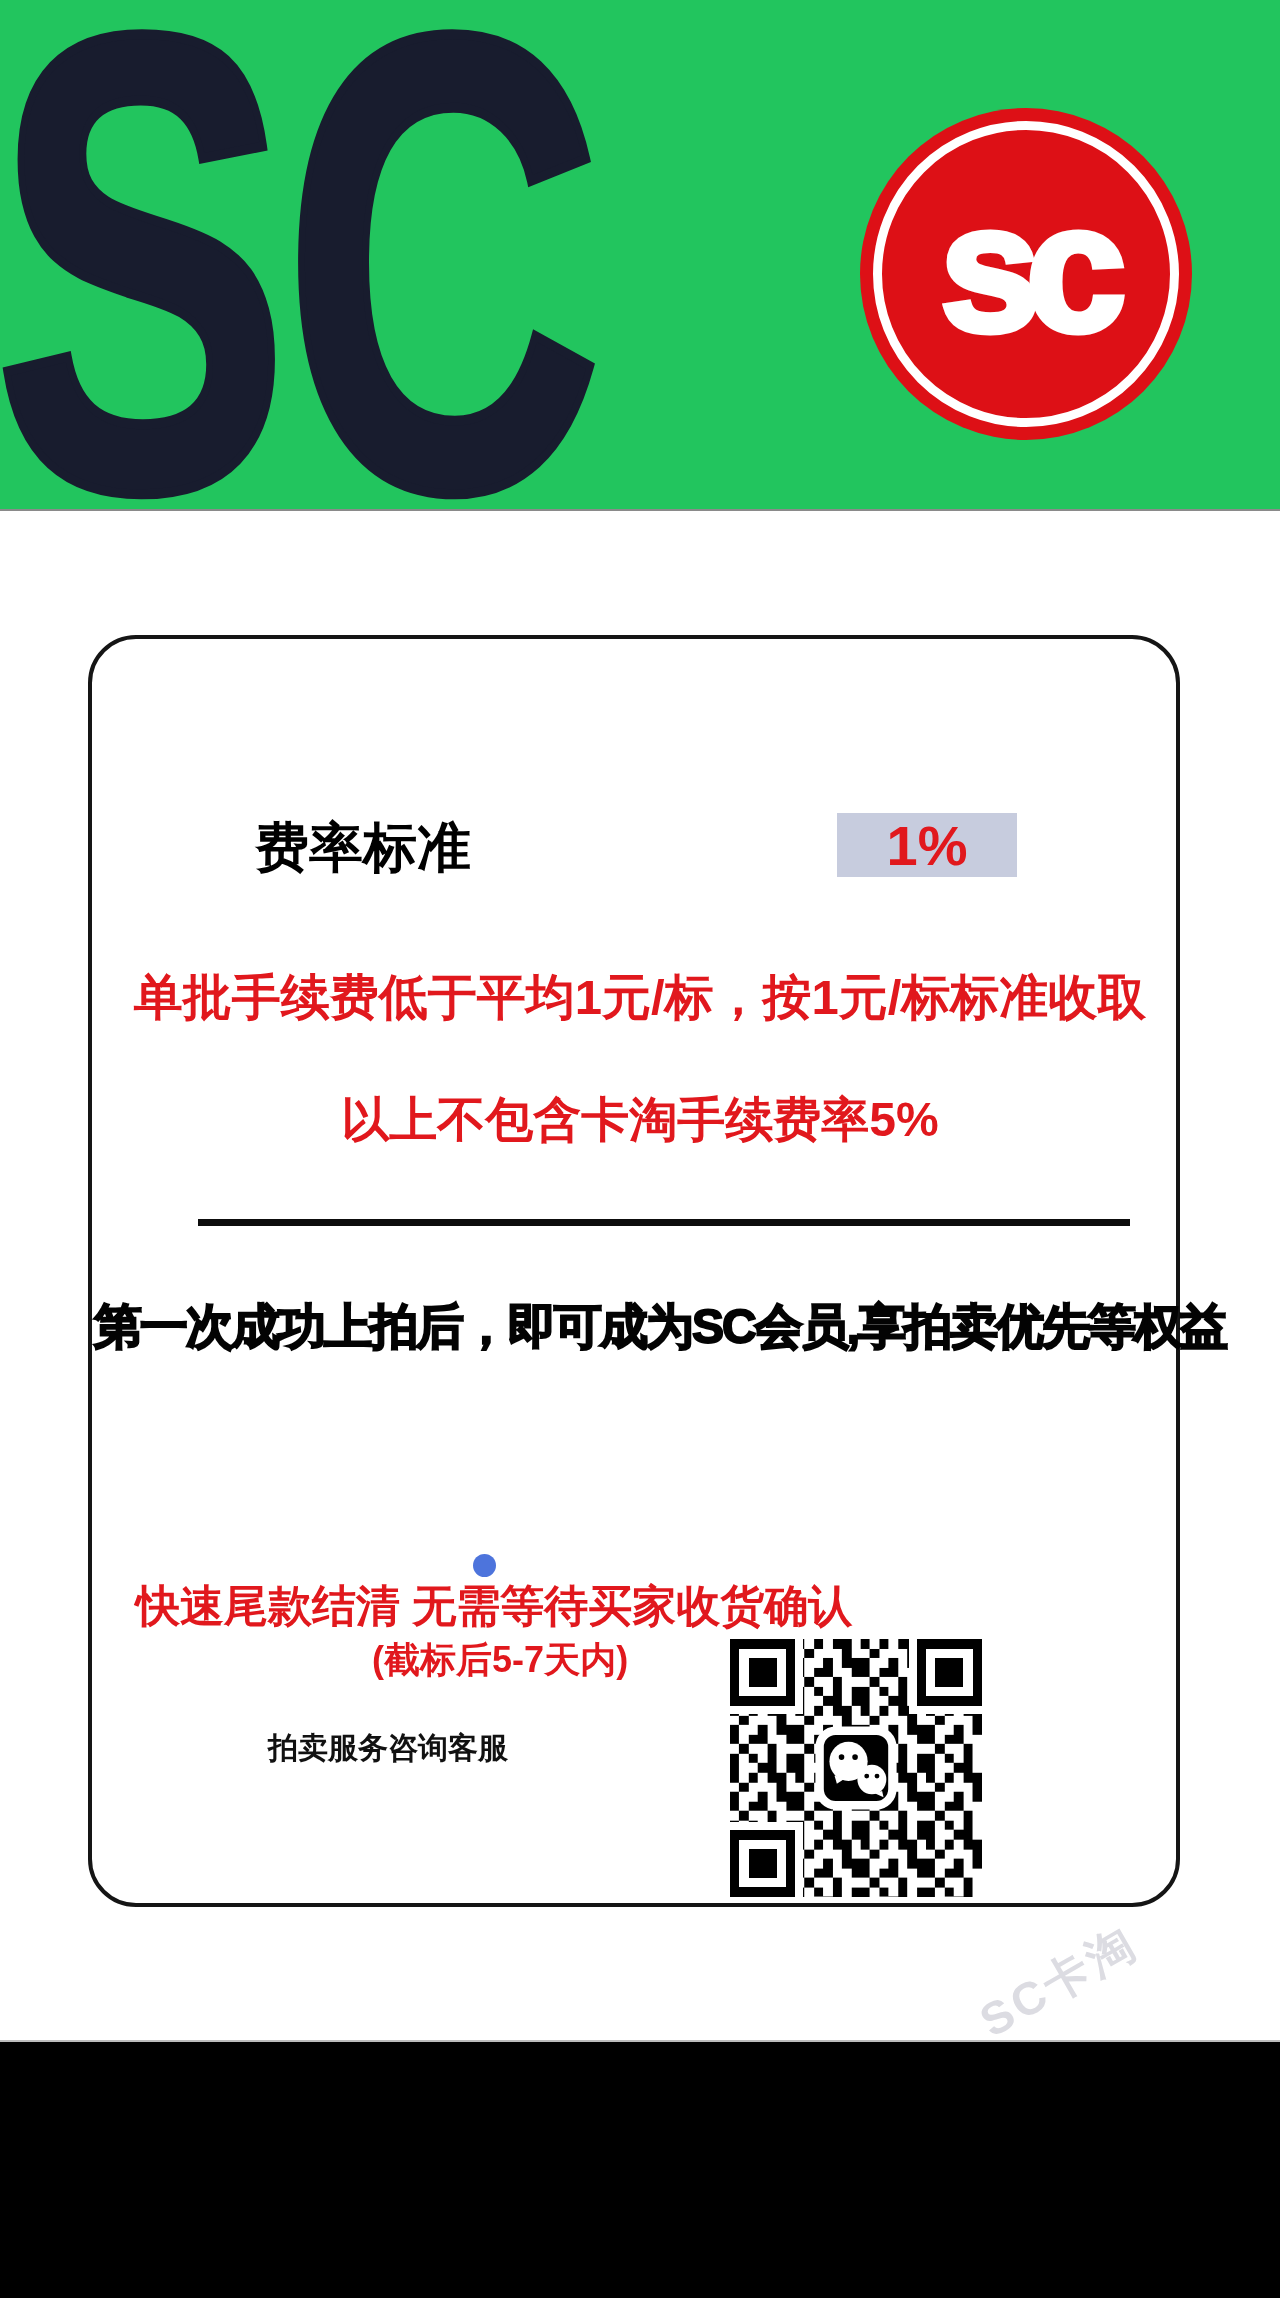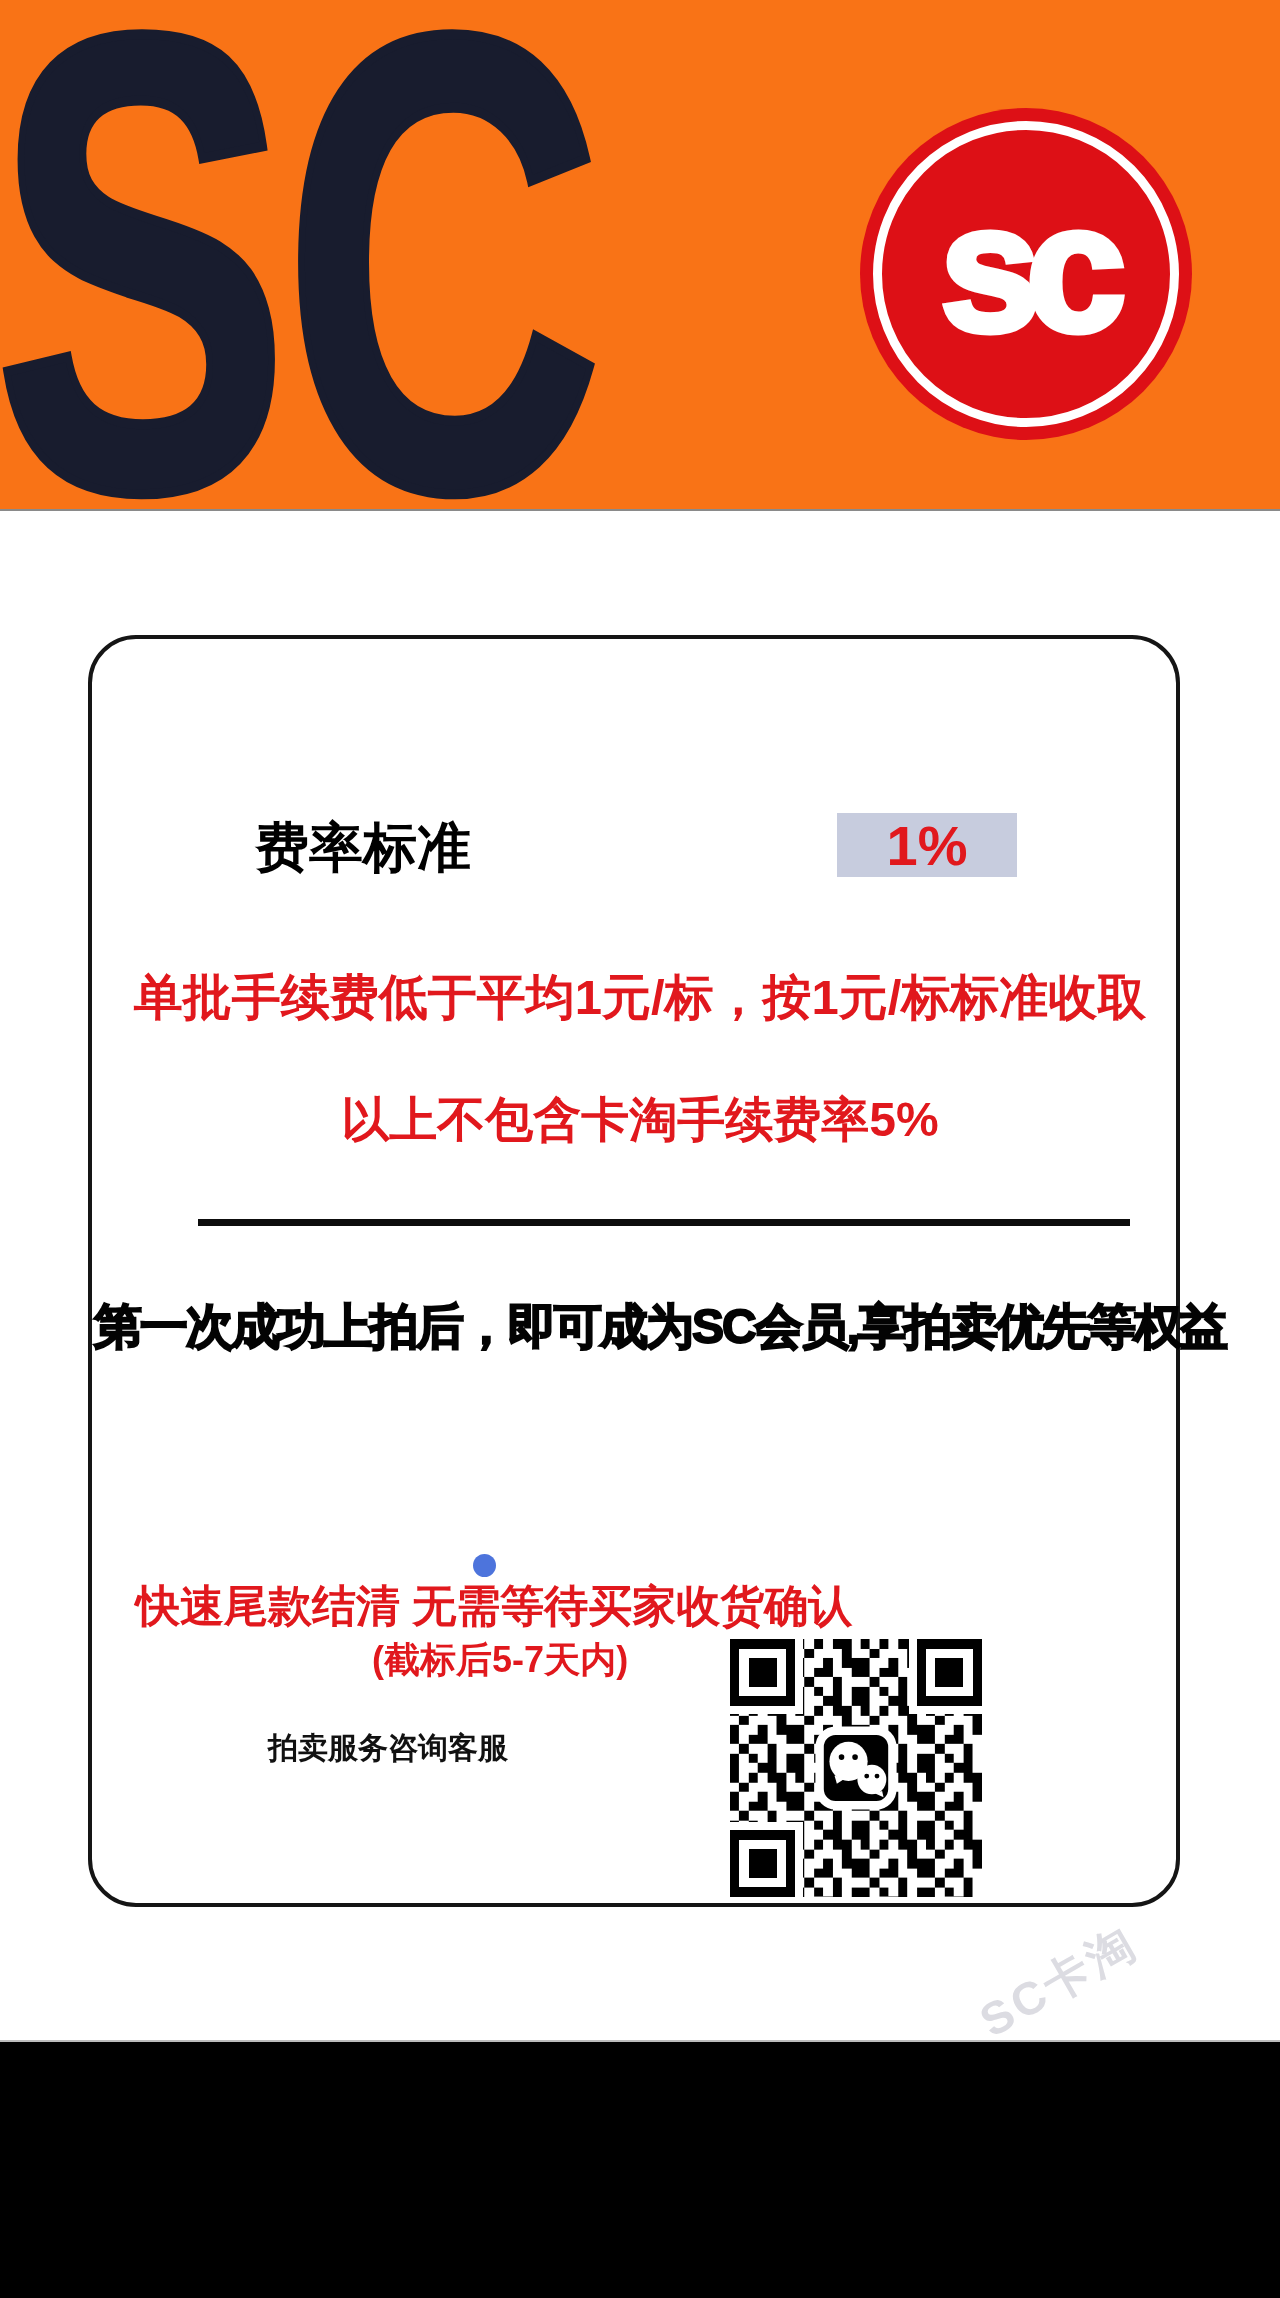--- a/index.html
+++ b/index.html
@@ -4,21 +4,21 @@
 <style>
   html,body{margin:0;padding:0;background:#e8e8e8;}
   .poster{
     position:relative;width:1280px;height:2298px;margin:0 auto;
     background:#ffffff;overflow:hidden;
     font-family:"Liberation Sans","DejaVu Sans",sans-serif;
   }
   
   .header{
     position:absolute;left:0;top:0;width:1280px;height:509px;
-    background:#f97316;border-bottom:2px solid #8a8a8a;overflow:hidden;
+    background:#22c55e;border-bottom:2px solid #8a8a8a;overflow:hidden;
   }
   .header-logo{
     position:absolute;left:-6px;top:-62px;
     font-size:650px;line-height:650px;font-weight:bold;
     color:var(--header-logo,#181c2e);
     -webkit-text-stroke:10px var(--header-logo,#181c2e);
     letter-spacing:-8px;transform:scaleX(0.68);transform-origin:left top;
     white-space:nowrap;
   }
   .badge{

